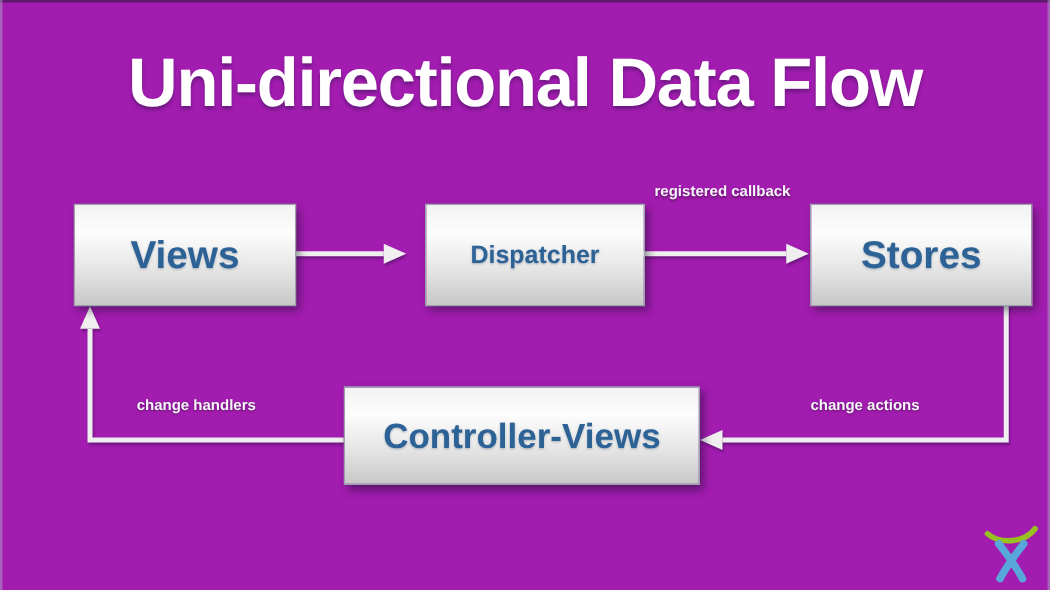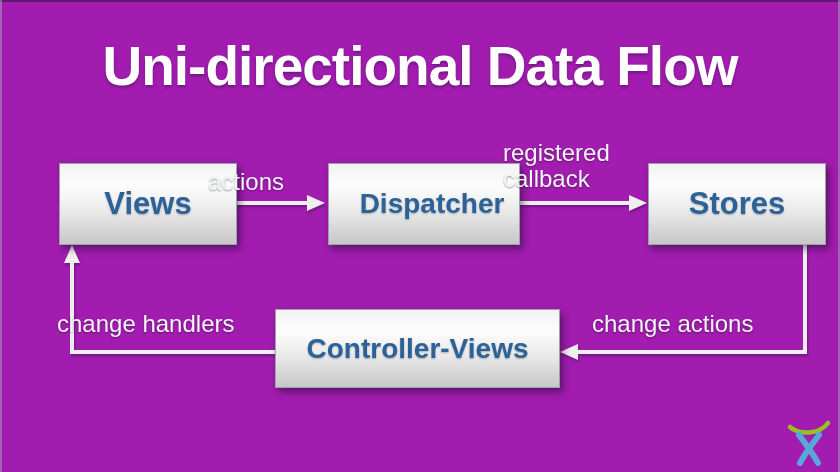--- a/index.html
+++ b/index.html
@@ -29,29 +29,31 @@
     display:flex; align-items:center; justify-content:center;
     background:linear-gradient(180deg,#f2f2f2 0%,#fdfdfd 28%,#e7e7e7 62%,#c7c7c7 100%);
     border:1px solid #9aa3ab;
     box-shadow:3px 4px 7px rgba(0,10,25,.45);
     color:#2d6296;
     font-weight:bold;
     text-shadow:0 1px 2px rgba(0,30,60,.3), 0 0 2px rgba(255,255,255,.6);
     white-space:nowrap;
   }
   .node-views       { left:39px;  top:163px; width:176px; height:80px; font-size:31px;margin-left:20px; }
-  .node-dispatcher  { left:328px; top:163px; width:174px; height:80px; font-size:28px;padding-left:16px; }
+  .node-dispatcher  { left:340px; top:163px; width:174px; height:80px; font-size:20px; }
   .node-stores      { left:648px; top:163px; width:176px; height:80px; font-size:31px;text-align:center; }
   .node-controller  { left:275px; top:309px; width:283px; height:77px; font-size:28px; }
 
   .edge-label {
     position:absolute;
     color:#f3f5f7;
-    font-size:24px; line-height:26px;
+    font-size:12px; line-height:26px;
+    text-align:center;
     text-shadow:0 1px 2px rgba(0,0,0,.4);
+    font-weight:bold;
   }
   .label-actions   { left:208px; top:169px; width:120px; }
   .label-callback  { left:503px; top:140px; width:150px; }
   .label-events    { left:592px; top:311px; width:200px; }
   .label-handlers  { left:57px;  top:311px; width:200px; }
 
   .arrows {
     position:absolute; left:0; top:0;
     pointer-events:none;
     filter:drop-shadow(1px 2px 1px rgba(0,10,25,.3));
@@ -83,21 +85,20 @@
       <polygon points="578,344 578,360 560,352"></polygon>
       <polygon points="64,263 80,263 72,245"></polygon>
     </g>
   </svg>
 
   <div class="node node-views">Views</div>
   <div class="node node-dispatcher">Dispatcher</div>
   <div class="node node-stores">Stores</div>
   <div class="node node-controller">Controller-Views</div>
 
-  <div class="edge-label label-actions">actions</div>
   <div class="edge-label label-callback">registered callback</div>
   <div class="edge-label label-events">change actions</div>
   <div class="edge-label label-handlers">change handlers</div>
 
   <svg class="logo" width="48" height="48" viewBox="0 0 48 48">
     <path d="M5,9 C14,17 34,17 43,5" stroke="#96C121" stroke-width="4.5" stroke-linecap="round" fill="none"></path>
     <path d="M14,17 C20,25 28,35 33,45" stroke="#58A7DB" stroke-width="6" stroke-linecap="round" fill="none"></path>
     <path d="M34,17 C28,25 20,35 15,45" stroke="#58A7DB" stroke-width="6" stroke-linecap="round" fill="none"></path>
   </svg>
 </div>

